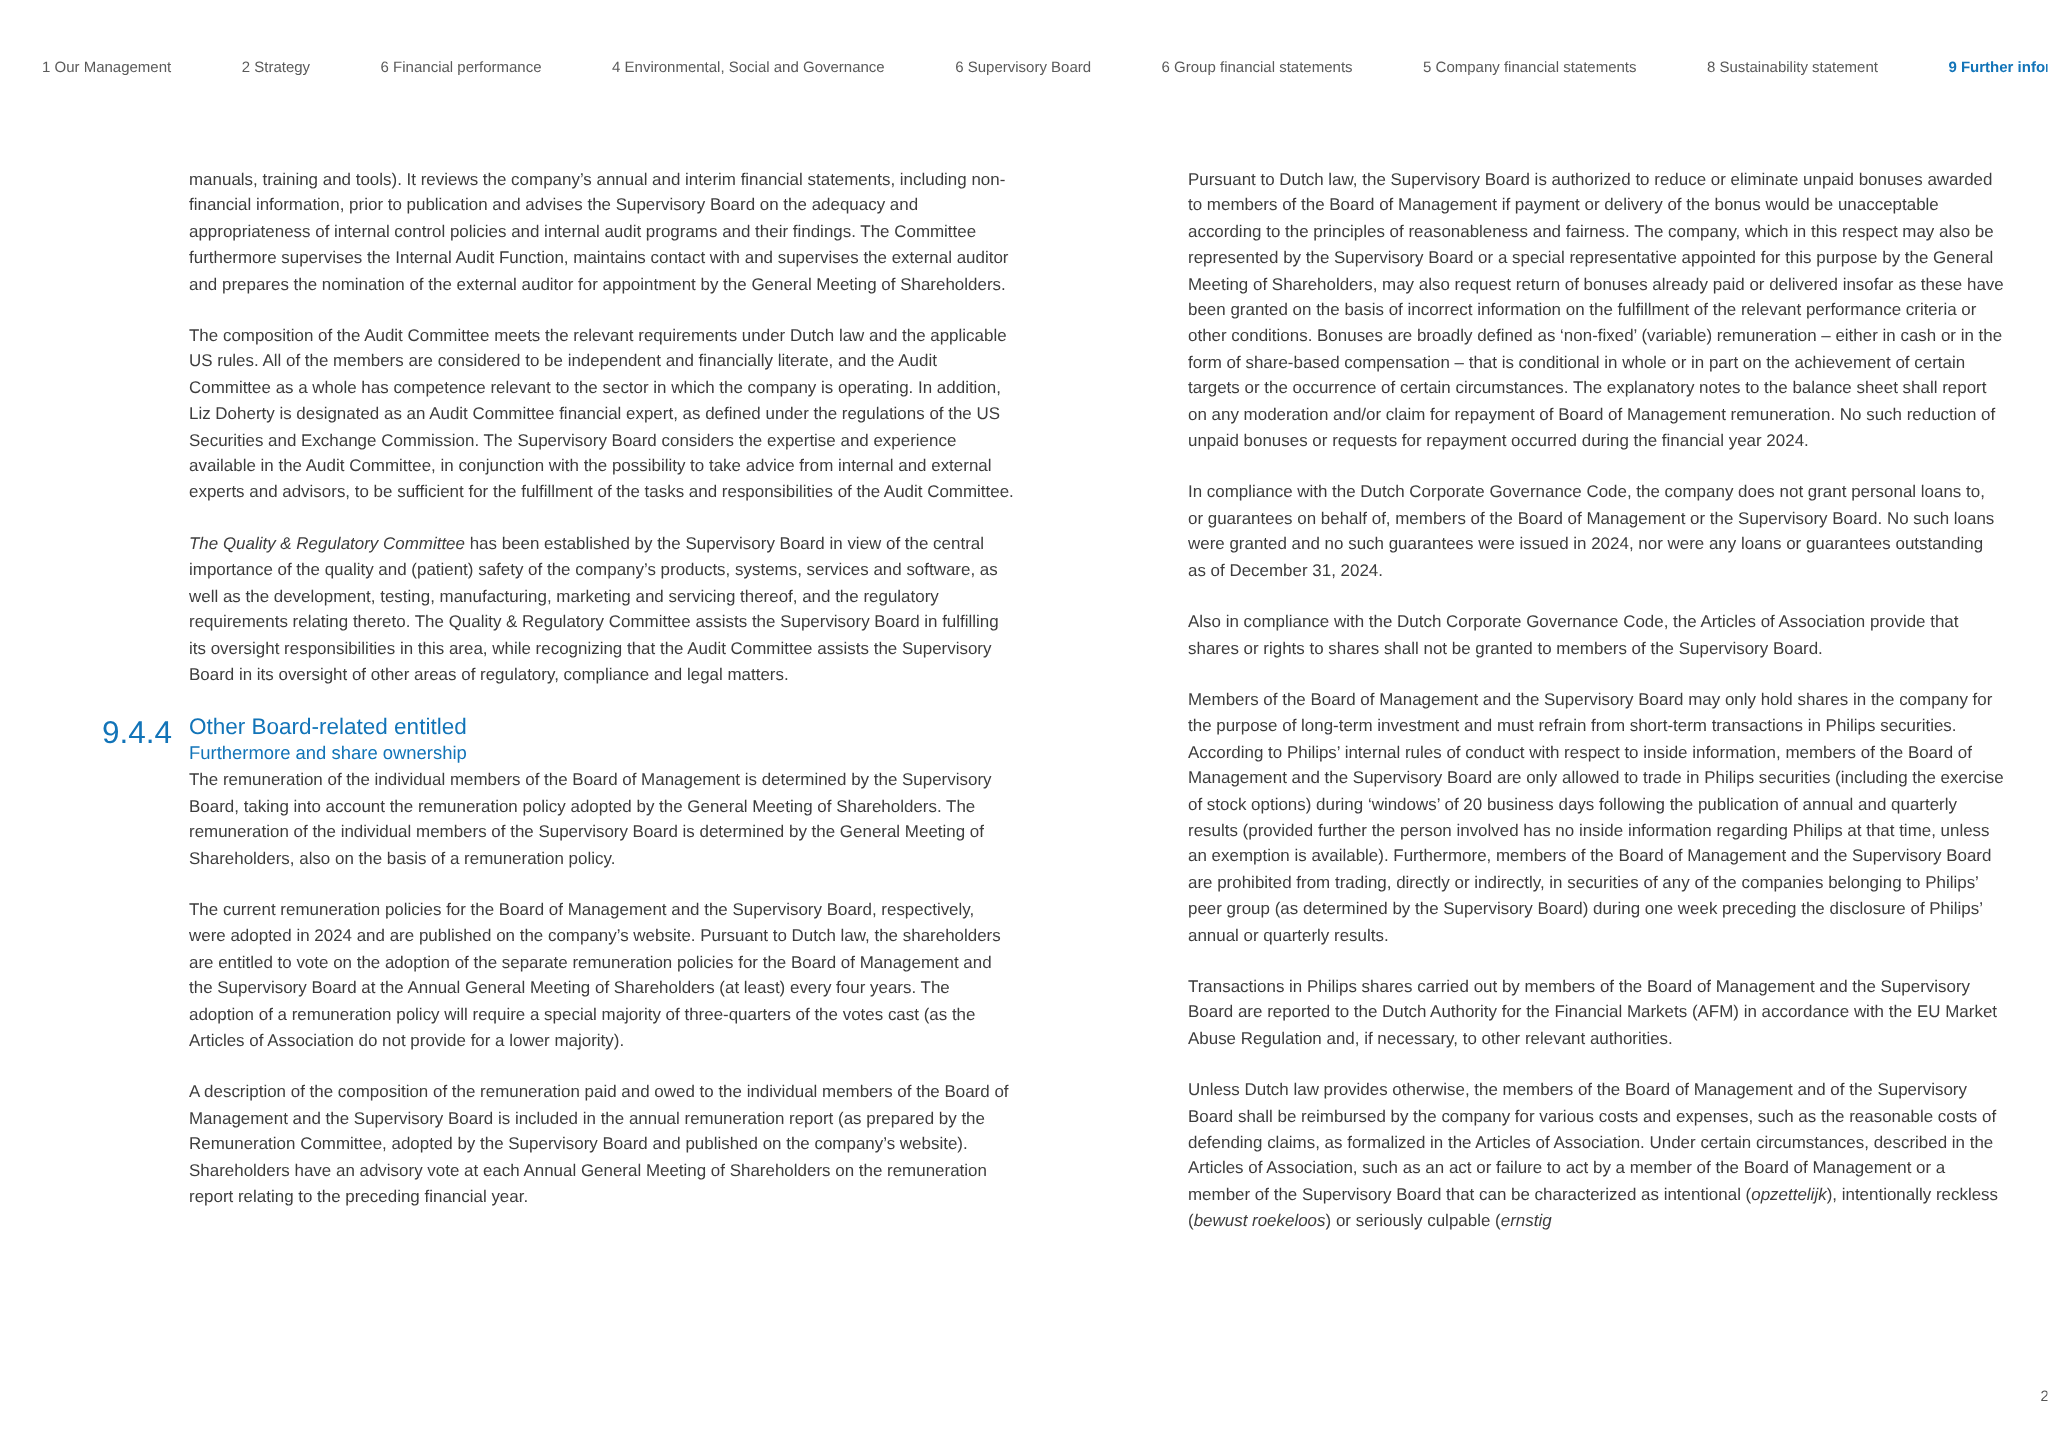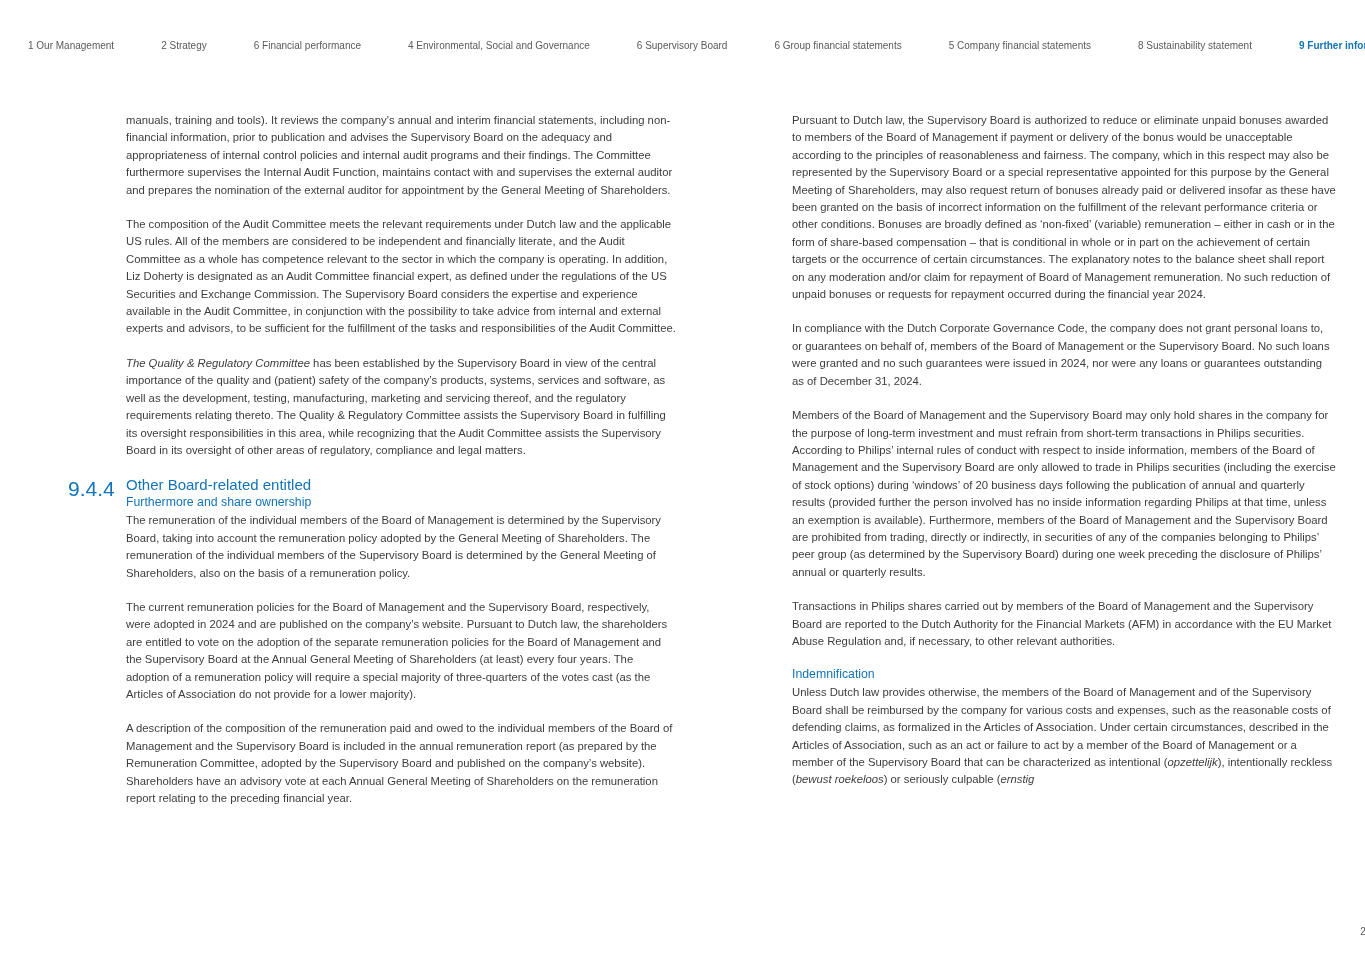--- a/index.html
+++ b/index.html
@@ -77,24 +77,24 @@
       <h3 class="subheading">Furthermore and share ownership</h3>
 
       <p>The remuneration of the individual members of the Board of Management is determined by the Supervisory Board, taking into account the remuneration policy adopted by the General Meeting of Shareholders. The remuneration of the individual members of the Supervisory Board is determined by the General Meeting of Shareholders, also on the basis of a remuneration policy.</p>
       <p>The current remuneration policies for the Board of Management and the Supervisory Board, respectively, were adopted in 2024 and are published on the company’s website. Pursuant to Dutch law, the shareholders are entitled to vote on the adoption of the separate remuneration policies for the Board of Management and the Supervisory Board at the Annual General Meeting of Shareholders (at least) every four years. The adoption of a remuneration policy will require a special majority of three-quarters of the votes cast (as the Articles of Association do not provide for a lower majority).</p>
       <p>A description of the composition of the remuneration paid and owed to the individual members of the Board of Management and the Supervisory Board is included in the annual remuneration report (as prepared by the Remuneration Committee, adopted by the Supervisory Board and published on the company’s website). Shareholders have an advisory vote at each Annual General Meeting of Shareholders on the remuneration report relating to the preceding financial year.</p>
     </section>
 
     <section class="col">
       <p>Pursuant to Dutch law, the Supervisory Board is authorized to reduce or eliminate unpaid bonuses awarded to members of the Board of Management if payment or delivery of the bonus would be unacceptable according to the principles of reasonableness and fairness. The company, which in this respect may also be represented by the Supervisory Board or a special representative appointed for this purpose by the General Meeting of Shareholders, may also request return of bonuses already paid or delivered insofar as these have been granted on the basis of incorrect information on the fulfillment of the relevant performance criteria or other conditions. Bonuses are broadly defined as ‘non-fixed’ (variable) remuneration – either in cash or in the form of share-based compensation – that is conditional in whole or in part on the achievement of certain targets or the occurrence of certain circumstances. The explanatory notes to the balance sheet shall report on any moderation and/or claim for repayment of Board of Management remuneration. No such reduction of unpaid bonuses or requests for repayment occurred during the financial year 2024.</p>
       <p>In compliance with the Dutch Corporate Governance Code, the company does not grant personal loans to, or guarantees on behalf of, members of the Board of Management or the Supervisory Board. No such loans were granted and no such guarantees were issued in 2024, nor were any loans or guarantees outstanding as of December 31, 2024.</p>
+      <p>Also in compliance with the Dutch Corporate Governance Code, the Articles of Association provide that shares or rights to shares shall not be granted to members of the Supervisory Board.</p>
       <p>Members of the Board of Management and the Supervisory Board may only hold shares in the company for the purpose of long-term investment and must refrain from short-term transactions in Philips securities. According to Philips’ internal rules of conduct with respect to inside information, members of the Board of Management and the Supervisory Board are only allowed to trade in Philips securities (including the exercise of stock options) during ‘windows’ of 20 business days following the publication of annual and quarterly results (provided further the person involved has no inside information regarding Philips at that time, unless an exemption is available). Furthermore, members of the Board of Management and the Supervisory Board are prohibited from trading, directly or indirectly, in securities of any of the companies belonging to Philips’ peer group (as determined by the Supervisory Board) during one week preceding the disclosure of Philips’ annual or quarterly results.</p>
       <p>Transactions in Philips shares carried out by members of the Board of Management and the Supervisory Board are reported to the Dutch Authority for the Financial Markets (AFM) in accordance with the EU Market Abuse Regulation and, if necessary, to other relevant authorities.</p>
 
-      <h3 class="subheading standalone">Indemnification</h3>
 
       <p><span>Unless Dutch law provides otherwise, the members of the Board of Management and of the Supervisory Board shall be reimbursed by the company for various costs and expenses, such as the reasonable costs of defending claims, as formalized in the Articles of Association. Under certain circumstances, described in the Articles of Association, such as an act or failure to act by a member of the Board of Management or a member of the Supervisory Board that can be characterized as intentional (</span><em>opzettelijk</em><span>), intentionally reckless (</span><em>bewust roekeloos</em><span>) or seriously culpable (</span><em>ernstig</em></p>
     </section>
 
   </main>
 
   <footer class="page-footer">
     <span class="page-number">267</span>
   </footer>
 

